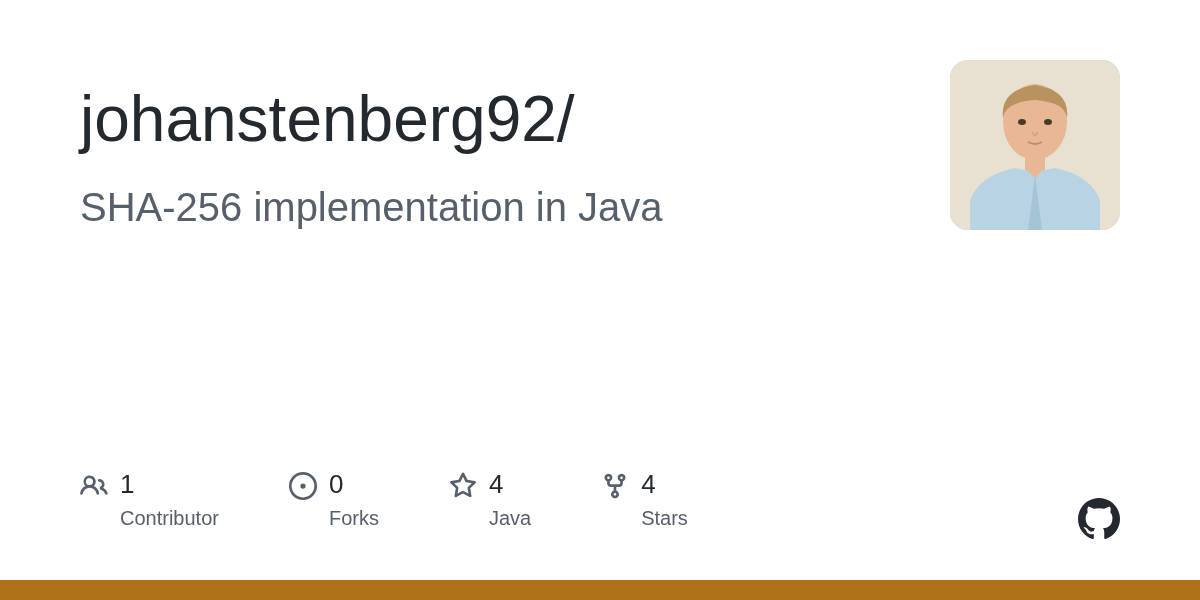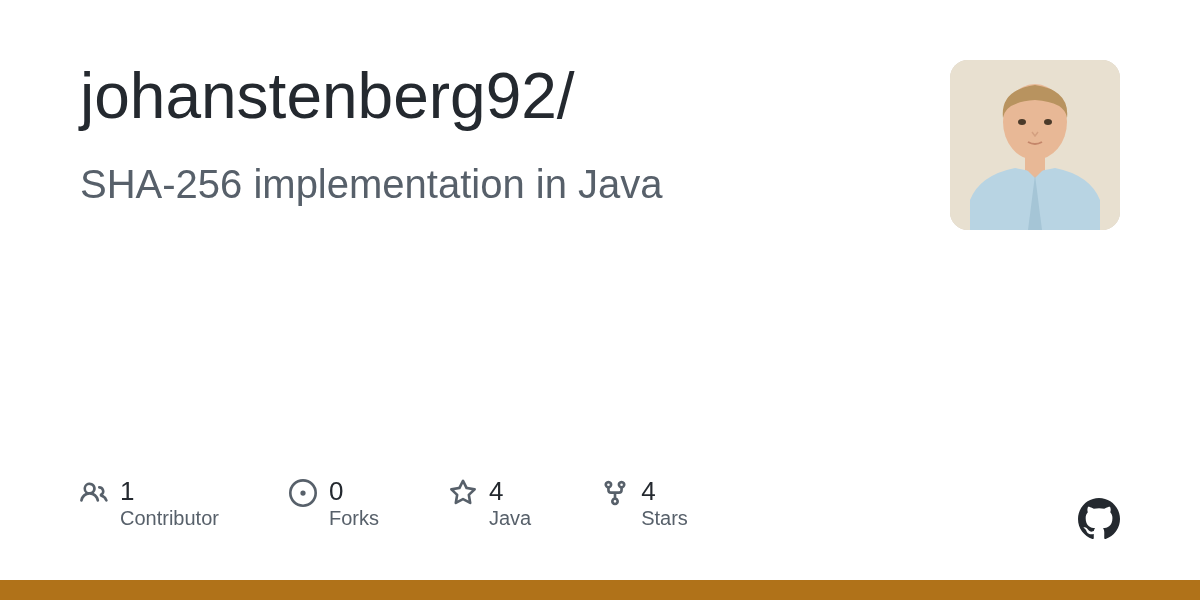--- a/index.html
+++ b/index.html
@@ -12,21 +12,21 @@
       height: 600px;
       background: #ffffff;
       font-family: -apple-system, BlinkMacSystemFont, "Segoe UI", Helvetica, Arial, sans-serif;
       position: relative;
       overflow: hidden;
     }
     .container {
       padding: 60px 80px 0 80px;
       display: flex;
       justify-content: space-between;
-      align-items: flex-start;
+      align-items: flex-end;
     }
     .left {
       flex: 1;
     }
     .title {
       font-size: 64px;
       line-height: 1.15;
       color: #24292f;
       font-weight: 400;
       margin-bottom: 28px;
@@ -89,21 +89,21 @@
     .stat-value {
       font-size: 26px;
       color: #24292f;
       font-weight: 400;
       line-height: 1.1;
     }
     .stat-label {
       font-size: 20px;
       color: #57606a;
       font-weight: 400;
-      margin-top: 1px;
+      margin-top: 8px;
     }
     .github-logo {
       position: absolute;
       bottom: 60px;
       right: 80px;
       width: 42px;
       height: 42px;
       color: #24292f;
     }
     .github-logo svg {

